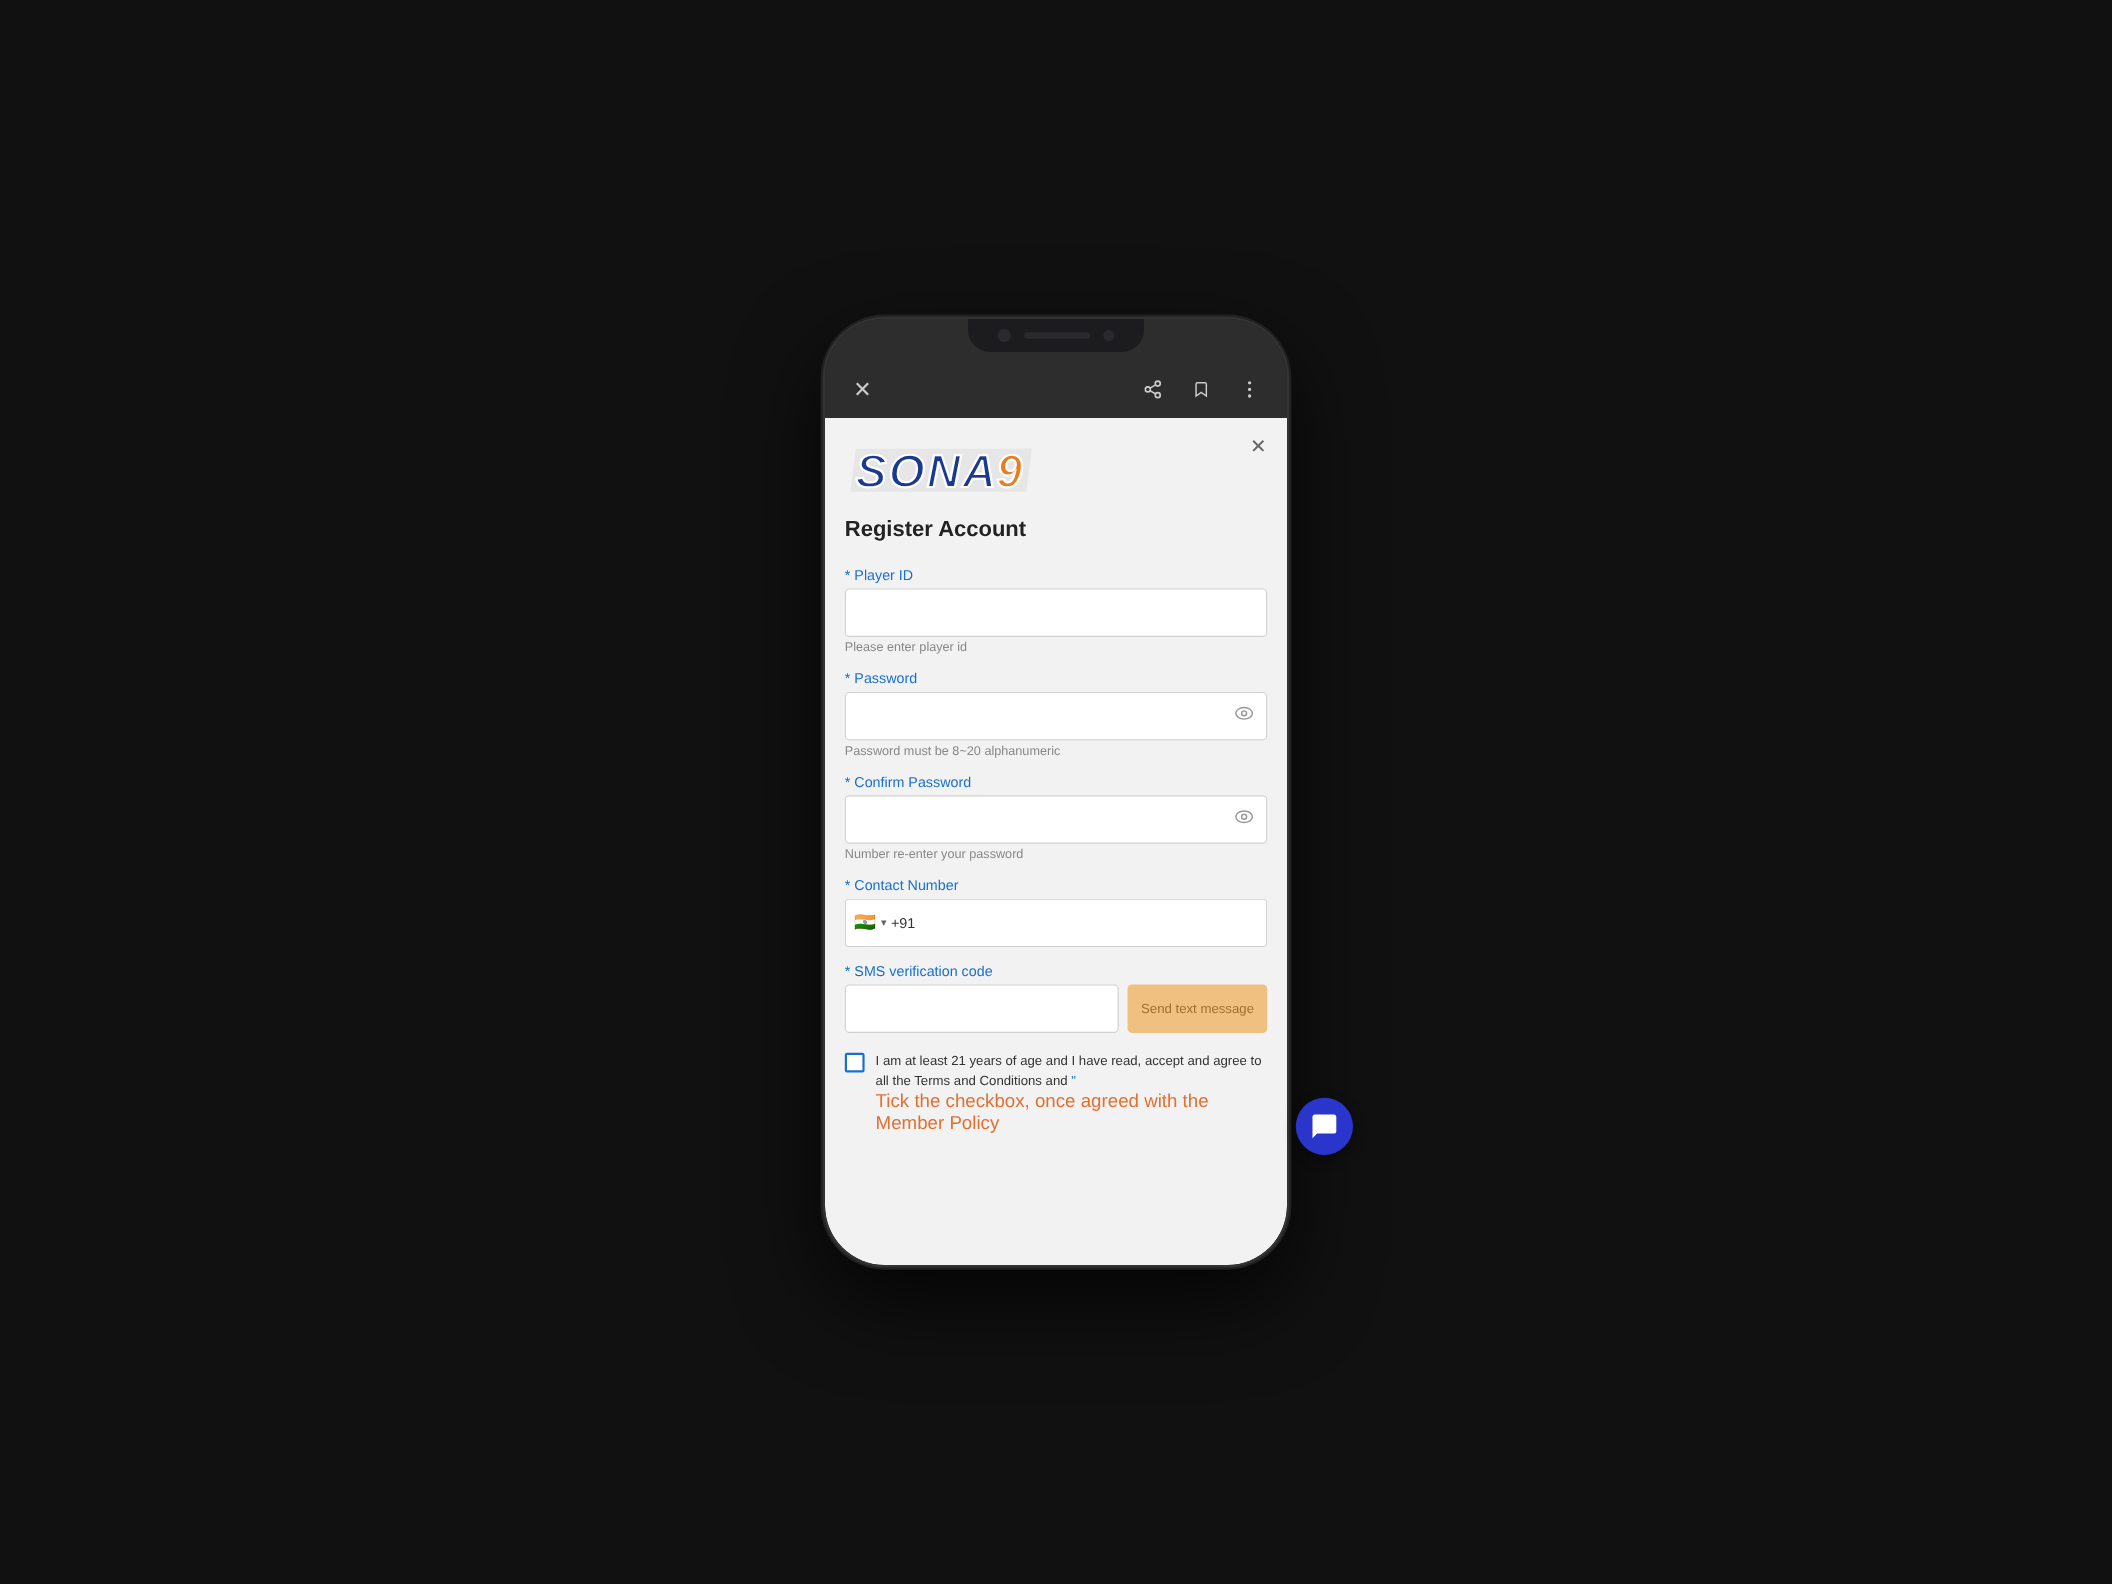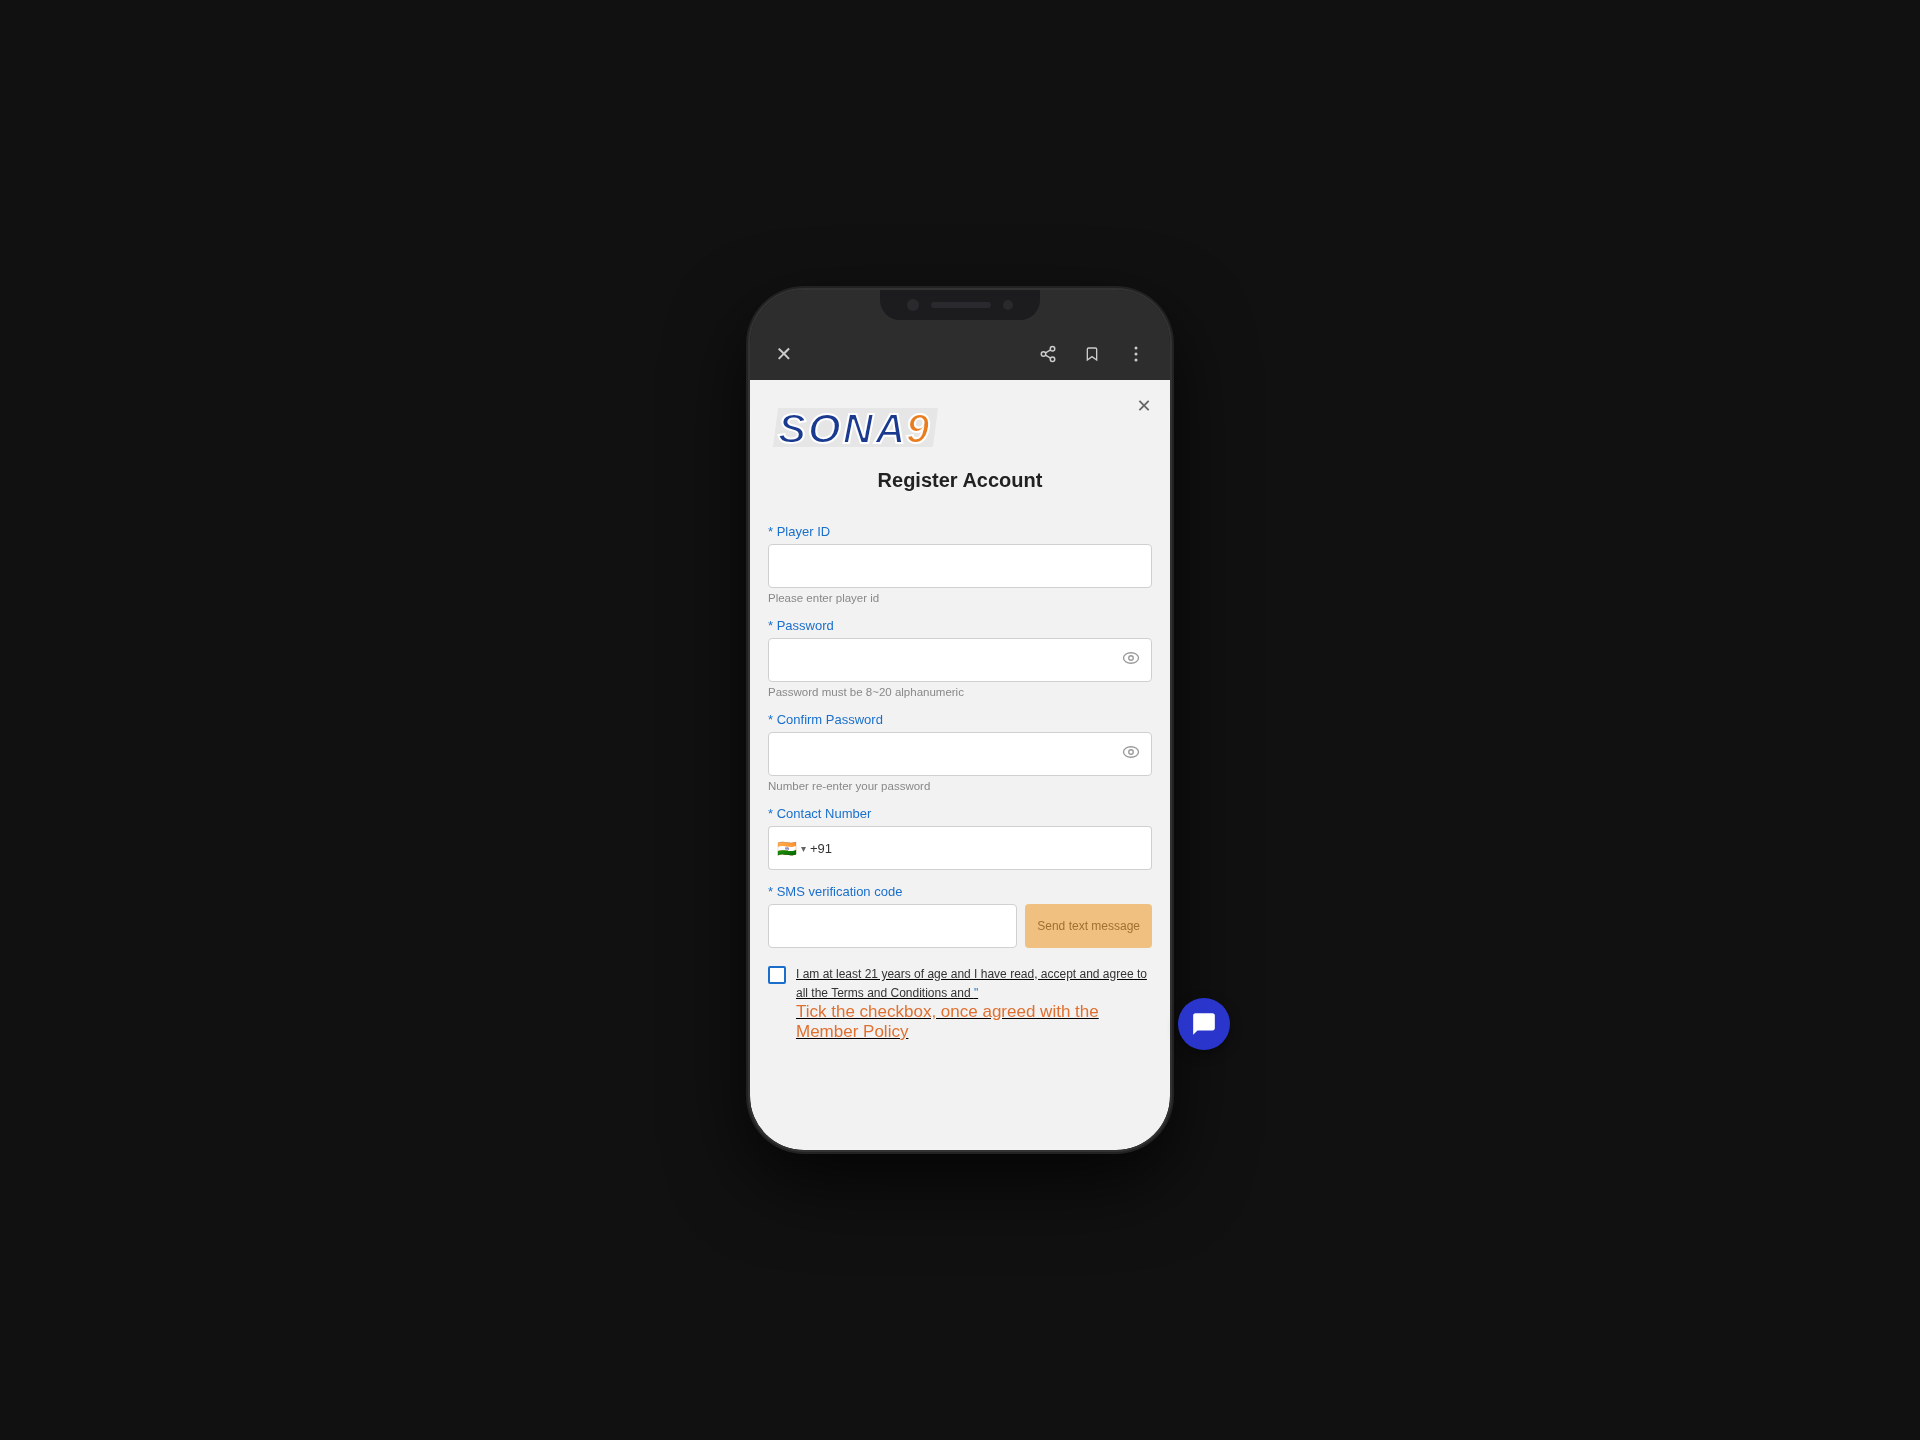--- a/index.html
+++ b/index.html
@@ -125,25 +125,25 @@
       color: #666;
       cursor: pointer;
       width: 24px;
       height: 24px;
       display: flex;
       align-items: center;
       justify-content: center;
     }
 
     .page-title {
-      text-align: center;
+      text-align: left;
       font-size: 20px;
       font-weight: 600;
       color: #222;
-      margin-bottom: 32px;
+      margin-bottom: 22px;
     }
 
     
     .field-group {
       margin-bottom: 14px;
     }
     .field-label {
       font-size: 13px;
       color: #1a6fcc;
       font-weight: 500;
@@ -240,21 +240,20 @@
       white-space: nowrap;
       font-weight: 500;
     }
 
     
     .checkbox-row {
       display: flex;
       align-items: flex-start;
       gap: 10px;
       margin-top: 16px;
-      text-decoration: underline;
     }
     .terms-checkbox {
       width: 18px;
       height: 18px;
       border: 2px solid #1a6fcc;
       border-radius: 2px;
       flex-shrink: 0;
       margin-top: 2px;
       background: #fff;
       cursor: pointer;

